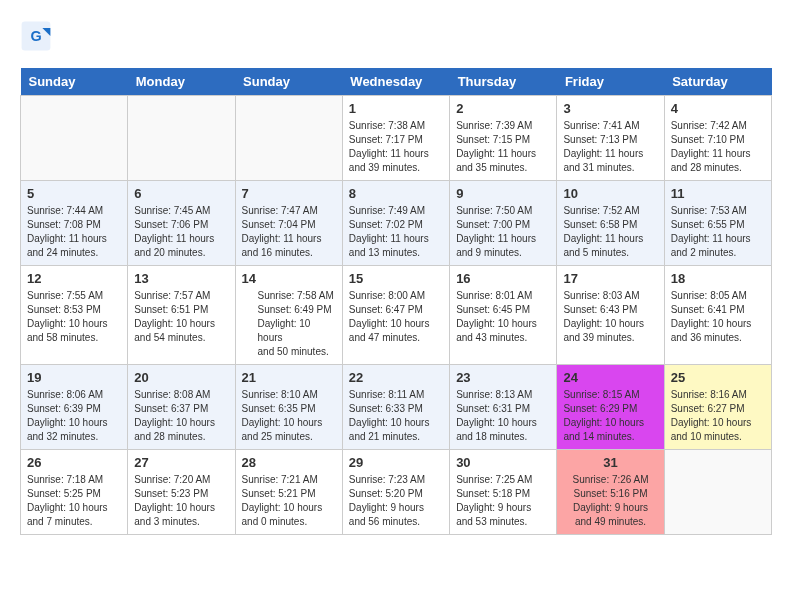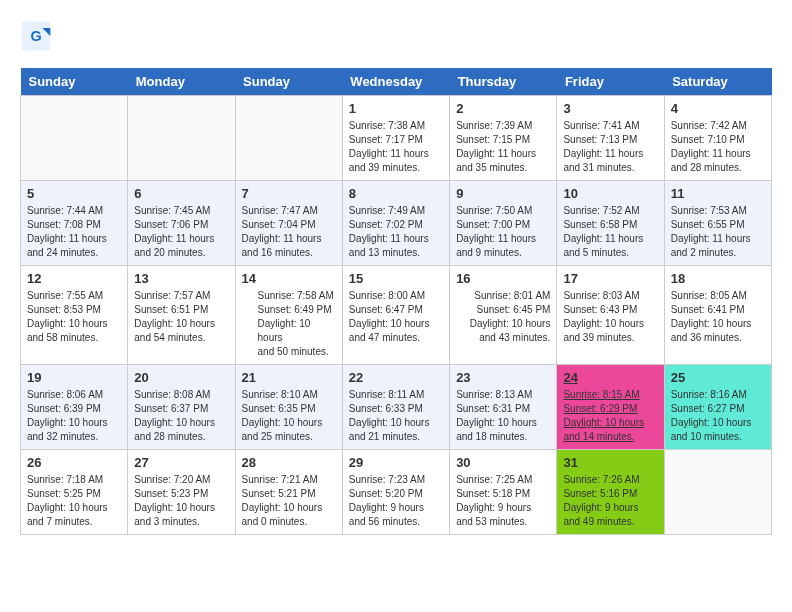--- a/index.html
+++ b/index.html
@@ -223,21 +223,21 @@
         </td>
         <td style="background: rgb(255, 255, 255);">
           <div class="day-num">15</div>
           <div class="day-info" style="white-space: pre-line;">Sunrise: 8:00 AM
 Sunset: 6:47 PM
 Daylight: 10 hours
 and 47 minutes.</div>
         </td>
         <td style="background: rgb(255, 255, 255);">
           <div class="day-num">16</div>
-          <div class="day-info" style="white-space: pre-line; text-align: right;">Sunrise: 8:01 AM
+          <div class="day-info" style="white-space: pre-line;">Sunrise: 8:01 AM
 Sunset: 6:45 PM
 Daylight: 10 hours
 and 43 minutes.</div>
         </td>
         <td style="background: rgb(255, 255, 255);">
           <div class="day-num">17</div>
           <div class="day-info" style="white-space: pre-line;">Sunrise: 8:03 AM
 Sunset: 6:43 PM
 Daylight: 10 hours
 and 39 minutes.</div>
@@ -279,28 +279,28 @@
 Daylight: 10 hours
 and 21 minutes.</div>
         </td>
         <td style="background: rgb(238, 243, 251);">
           <div class="day-num">23</div>
           <div class="day-info" style="white-space: pre-line;">Sunrise: 8:13 AM
 Sunset: 6:31 PM
 Daylight: 10 hours
 and 18 minutes.</div>
         </td>
-        <td style="background: #ec4899; text-decoration: underline;">
+        <td style="background: #d946ef;">
           <div class="day-num">24</div>
           <div class="day-info" style="white-space: pre-line;">Sunrise: 8:15 AM
 Sunset: 6:29 PM
 Daylight: 10 hours
 and 14 minutes.</div>
         </td>
-        <td style="background: #5eead4;">
+        <td style="background: #fef9c3;">
           <div class="day-num">25</div>
           <div class="day-info" style="white-space: pre-line;">Sunrise: 8:16 AM
 Sunset: 6:27 PM
 Daylight: 10 hours
 and 10 minutes.</div>
         </td>
       </tr>
       <tr>
         <td style="background: rgb(255, 255, 255);">
           <div class="day-num">26</div>
@@ -330,21 +330,21 @@
 Daylight: 9 hours
 and 56 minutes.</div>
         </td>
         <td style="background: rgb(255, 255, 255);">
           <div class="day-num">30</div>
           <div class="day-info" style="white-space: pre-line;">Sunrise: 7:25 AM
 Sunset: 5:18 PM
 Daylight: 9 hours
 and 53 minutes.</div>
         </td>
-        <td style="background: #84cc16;">
+        <td style="background: #fca5a5; text-align: center;">
           <div class="day-num">31</div>
           <div class="day-info" style="white-space: pre-line;">Sunrise: 7:26 AM
 Sunset: 5:16 PM
 Daylight: 9 hours
 and 49 minutes.</div>
         </td>
         <td class="empty" style="background: rgb(249, 249, 249);"></td>
       </tr>
     </tbody>
 </table>

